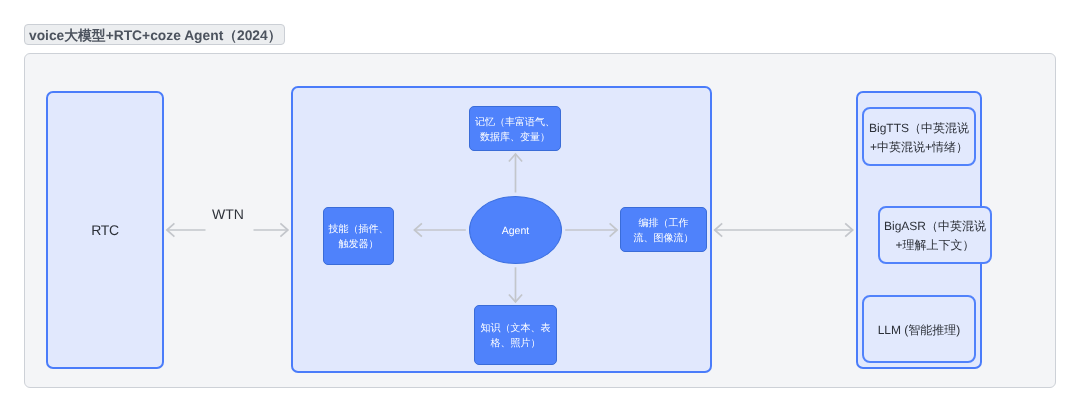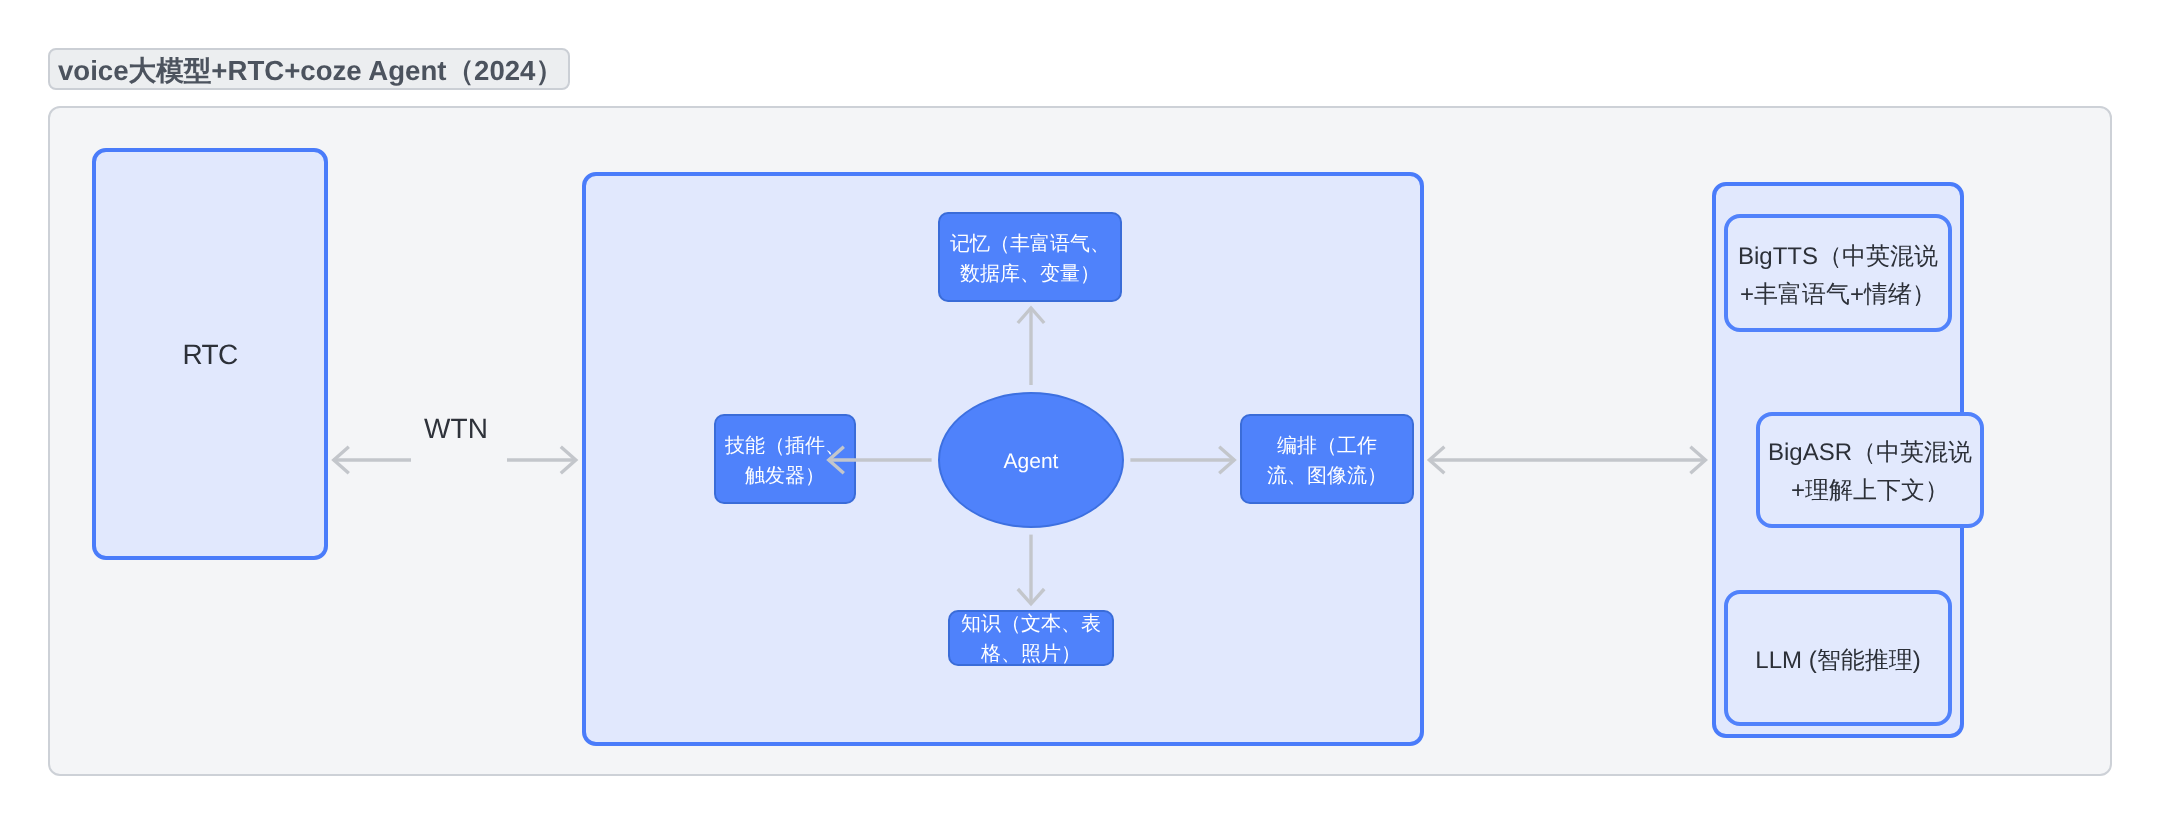--- a/index.html
+++ b/index.html
@@ -22,29 +22,29 @@
     border:1.3px solid #cdd1d7;border-radius:6px;background:#f4f5f7;}
 
   
   .lbox{box-sizing:border-box;border:2px solid #4a7cfa;border-radius:7px;
     background:#e1e8fd;display:flex;align-items:center;justify-content:center;
     text-align:center;color:#2c3038;}
   .dbox{box-sizing:border-box;border:1.2px solid #3a6cd8;border-radius:5px;
     background:#4f82fb;display:flex;align-items:center;justify-content:center;
     text-align:center;color:#ffffff;font-size:10px;line-height:15px;}
 
-  #rtc-box{left:46px;top:74px;width:118px;height:206px;font-size:14px;letter-spacing:-0.3px;}
+  #rtc-box{left:46px;top:91px;width:118px;height:278px;font-size:14px;letter-spacing:-0.3px;}
   #agent-panel{left:291px;top:86px;width:421px;height:287px;}
   #right-panel{left:856px;top:91px;width:126px;height:278px;}
 
   
   #memory-box{left:469px;top:106px;width:92px;height:45px;}
-  #skill-box{left:357px;top:207px;width:71px;height:45px;}
+  #skill-box{left:323px;top:207px;width:71px;height:58px;}
   #orch-box{left:620px;top:207px;width:87px;height:45px;}
-  #know-box{left:474px;top:305px;width:83px;height:28px;}
+  #know-box{left:474px;top:305px;width:83px;height:60px;}
   #agent-ellipse{left:469px;top:196px;width:93px;height:68px;
     box-sizing:border-box;border:1px solid #3d70e0;border-radius:50%;
     background:#4f82fb;color:#fff;font-size:10.5px;line-height:14px;
     display:flex;align-items:center;justify-content:center;
     padding-top:1px;text-align:right;}
 
   
   .mbox{box-sizing:border-box;border:2px solid #5182fb;border-radius:8px;
     background:#e2e9fd;display:flex;align-items:center;justify-content:center;
     text-align:center;color:#2c3038;font-size:12px;line-height:19px;
@@ -98,21 +98,21 @@
       <span class="lines">
         <span class="ln">知识（文本、表</span>
         <span class="ln">格、照片）</span>
       </span>
     </div>
   <div id="agent-ellipse" class="abs">Agent</div>
 
   <div id="m0" class="abs mbox">
       <span class="lines">
         <span class="ln">BigTTS（中英混说</span>
-        <span class="ln">+丰富语气+情绪）</span>
+        <span class="ln">+中英混说+情绪）</span>
       </span>
     </div>
   <div id="m1" class="abs mbox">
       <span class="lines">
         <span class="ln">BigASR（中英混说</span>
         <span class="ln">+理解上下文）</span>
       </span>
     </div>
   <div id="m2" class="abs mbox">
       <span class="lines">

